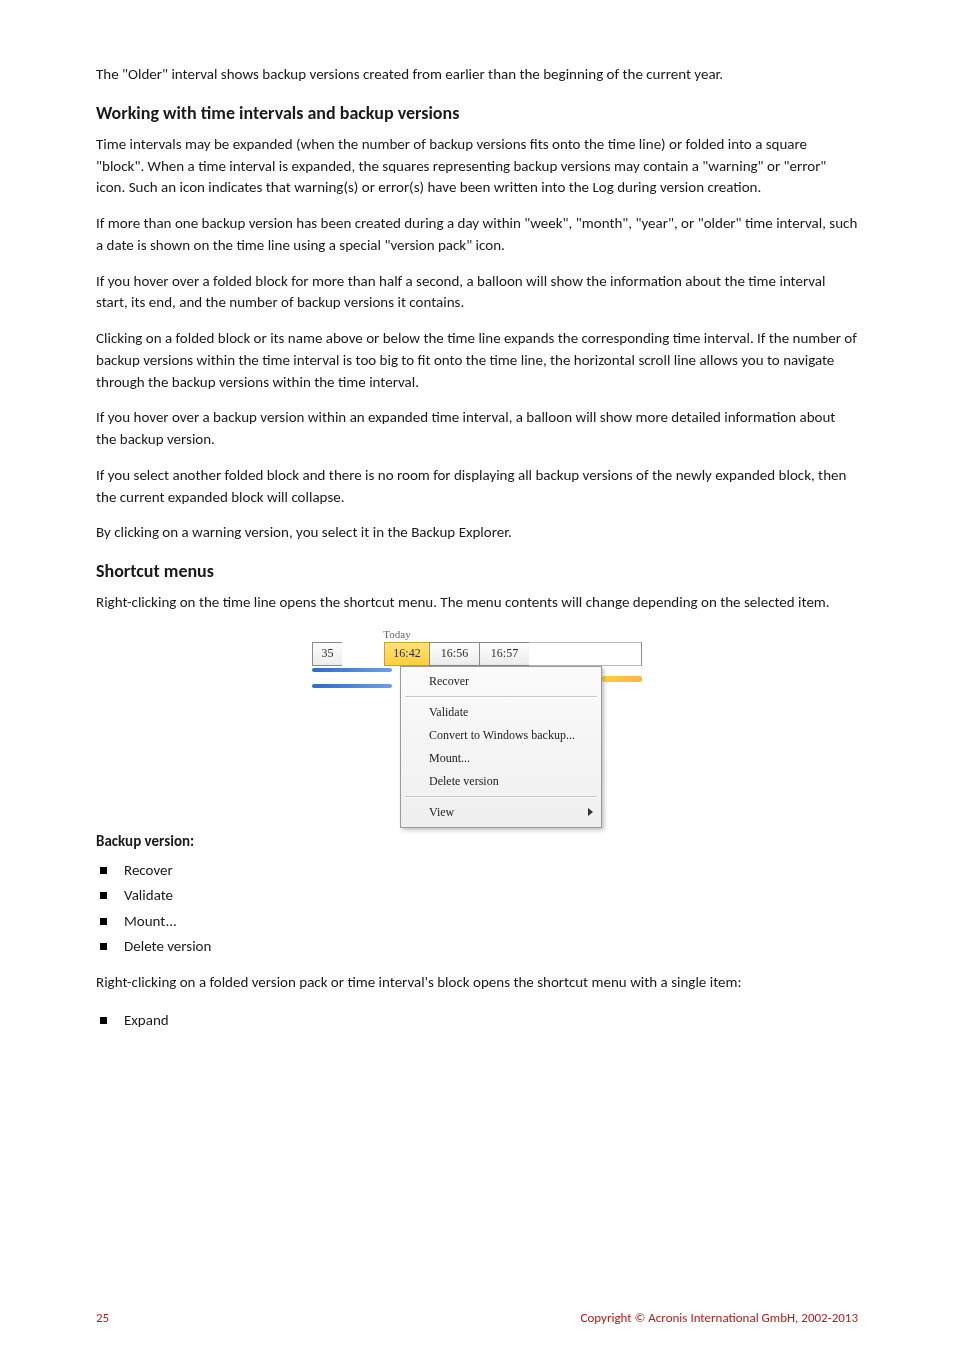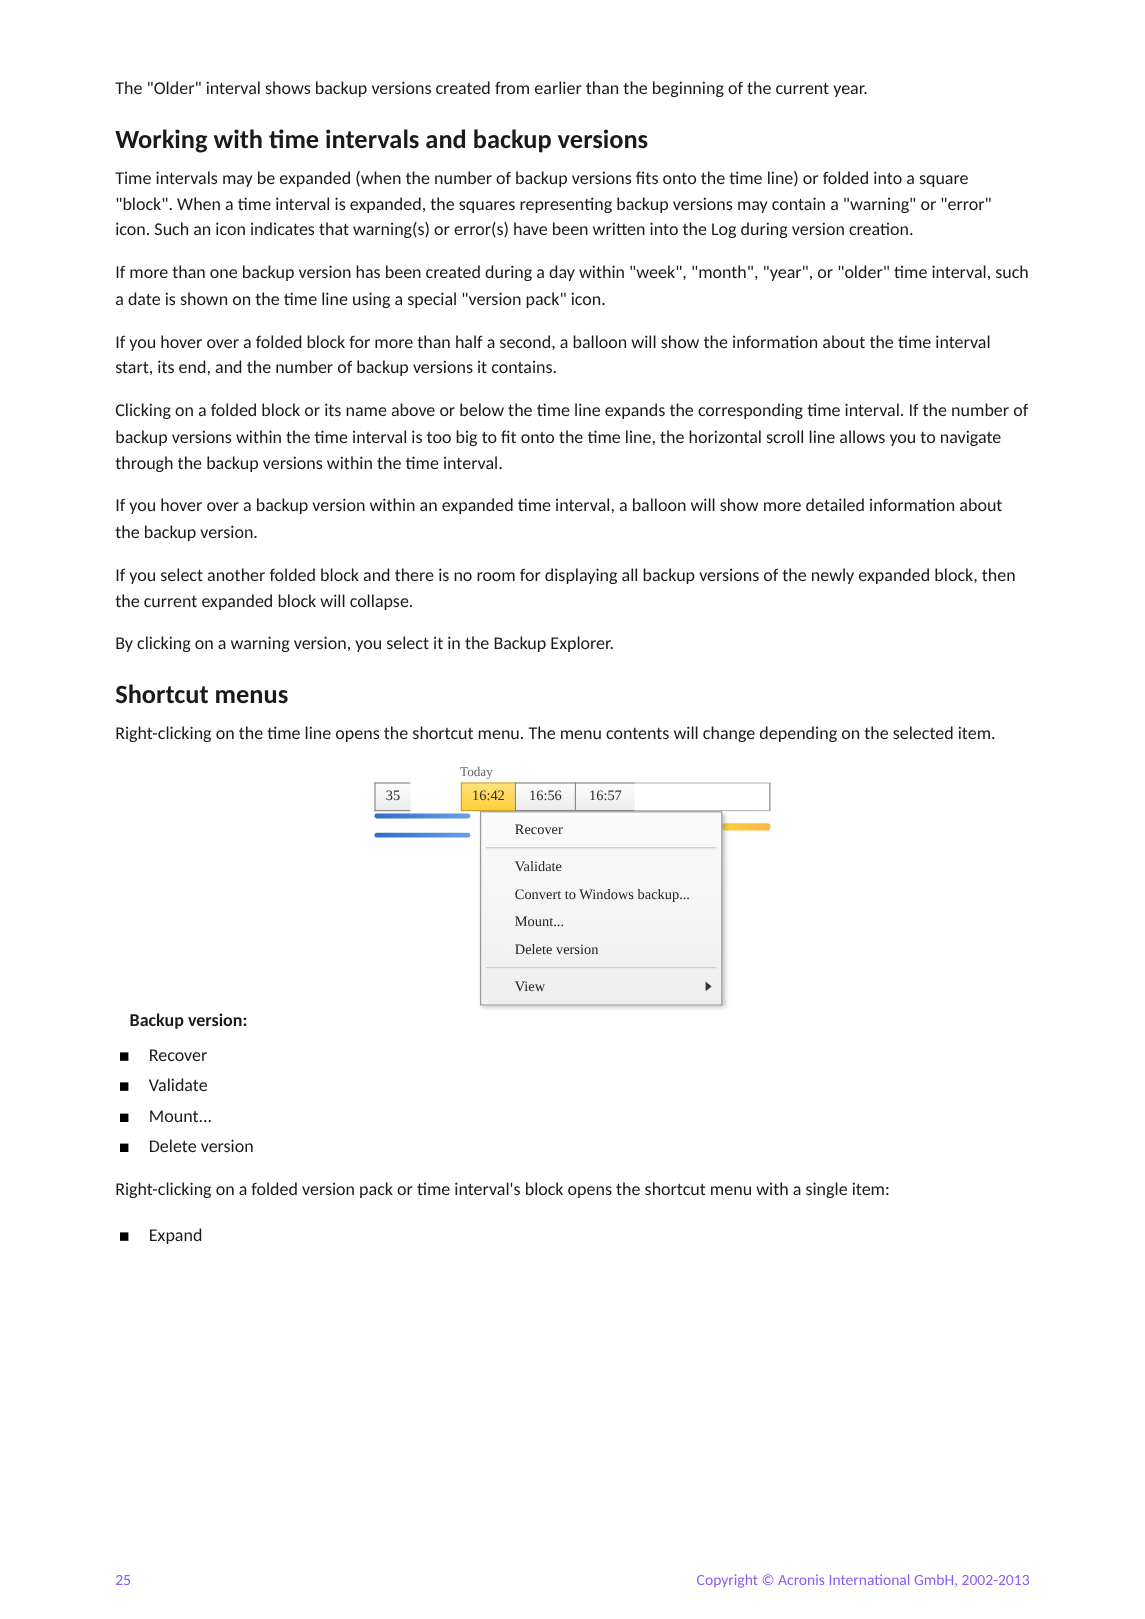--- a/index.html
+++ b/index.html
@@ -16,28 +16,28 @@
     padding: 64px 96px 28px 96px;
     box-sizing: border-box;
     position: relative;
   }
   .para {
     font-size: 15px;
     line-height: 1.45;
     margin: 0 0 14px 0;
   }
   .h3 {
-    font-size: 22px;
+    font-size: 18px;
     font-weight: 700;
     margin: 16px 0 10px 0;
   }
   .h4 {
     font-size: 15px;
     font-weight: 700;
-    margin: 14px 0 8px 12px;
+    margin: 14px 0 8px 0;
   }
   ul.bullets {
     list-style: none;
     padding: 0 0 0 2px;
     margin: 2px 0 12px 0;
   }
   ul.bullets li {
     position: relative;
     padding-left: 26px;
     font-size: 15px;
@@ -161,21 +161,21 @@
   }
 
   .footer {
     position: absolute;
     bottom: 24px;
     left: 96px;
     right: 96px;
     display: flex;
     justify-content: space-between;
     font-size: 13px;
-    color: #8b5cf6;
+    color: #b91c1c;
   }
 </style>
 </head>
 <body>
 
 <div class="page">
 
   <p class="para">The "Older" interval shows backup versions created from earlier than the beginning of the current year.</p>
 
   <h3 class="h3">Working with time intervals and backup versions</h3>

